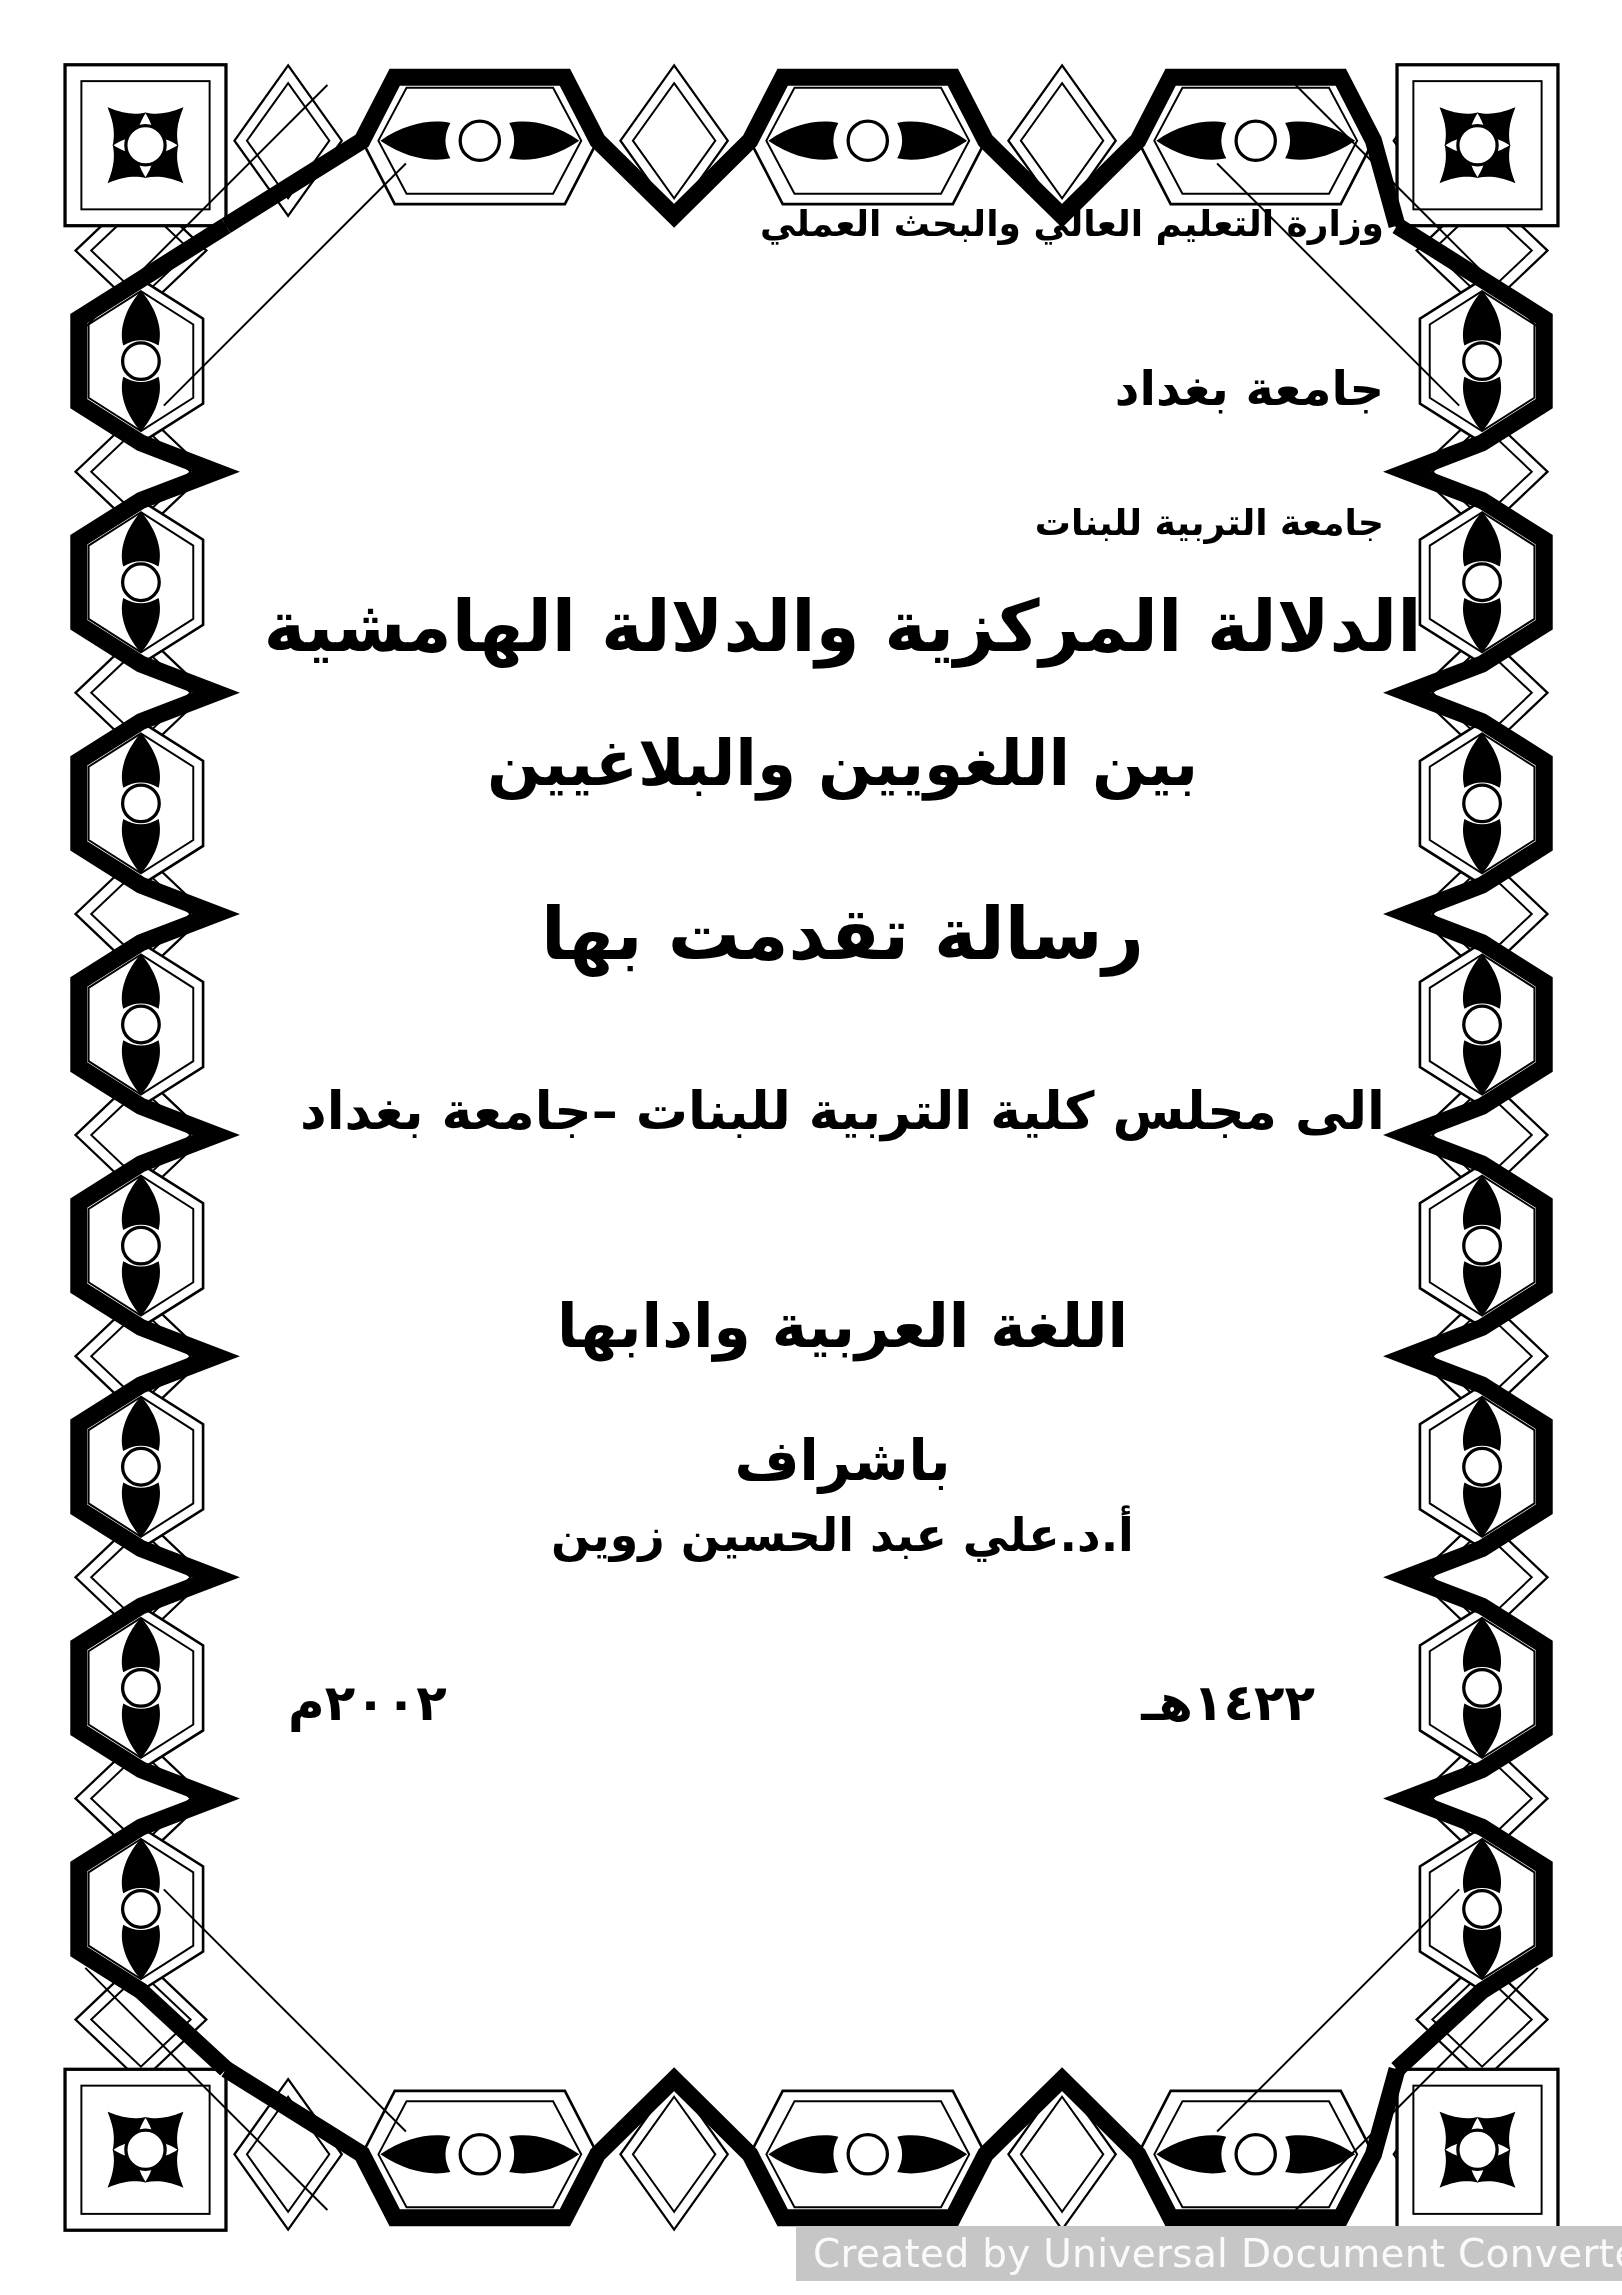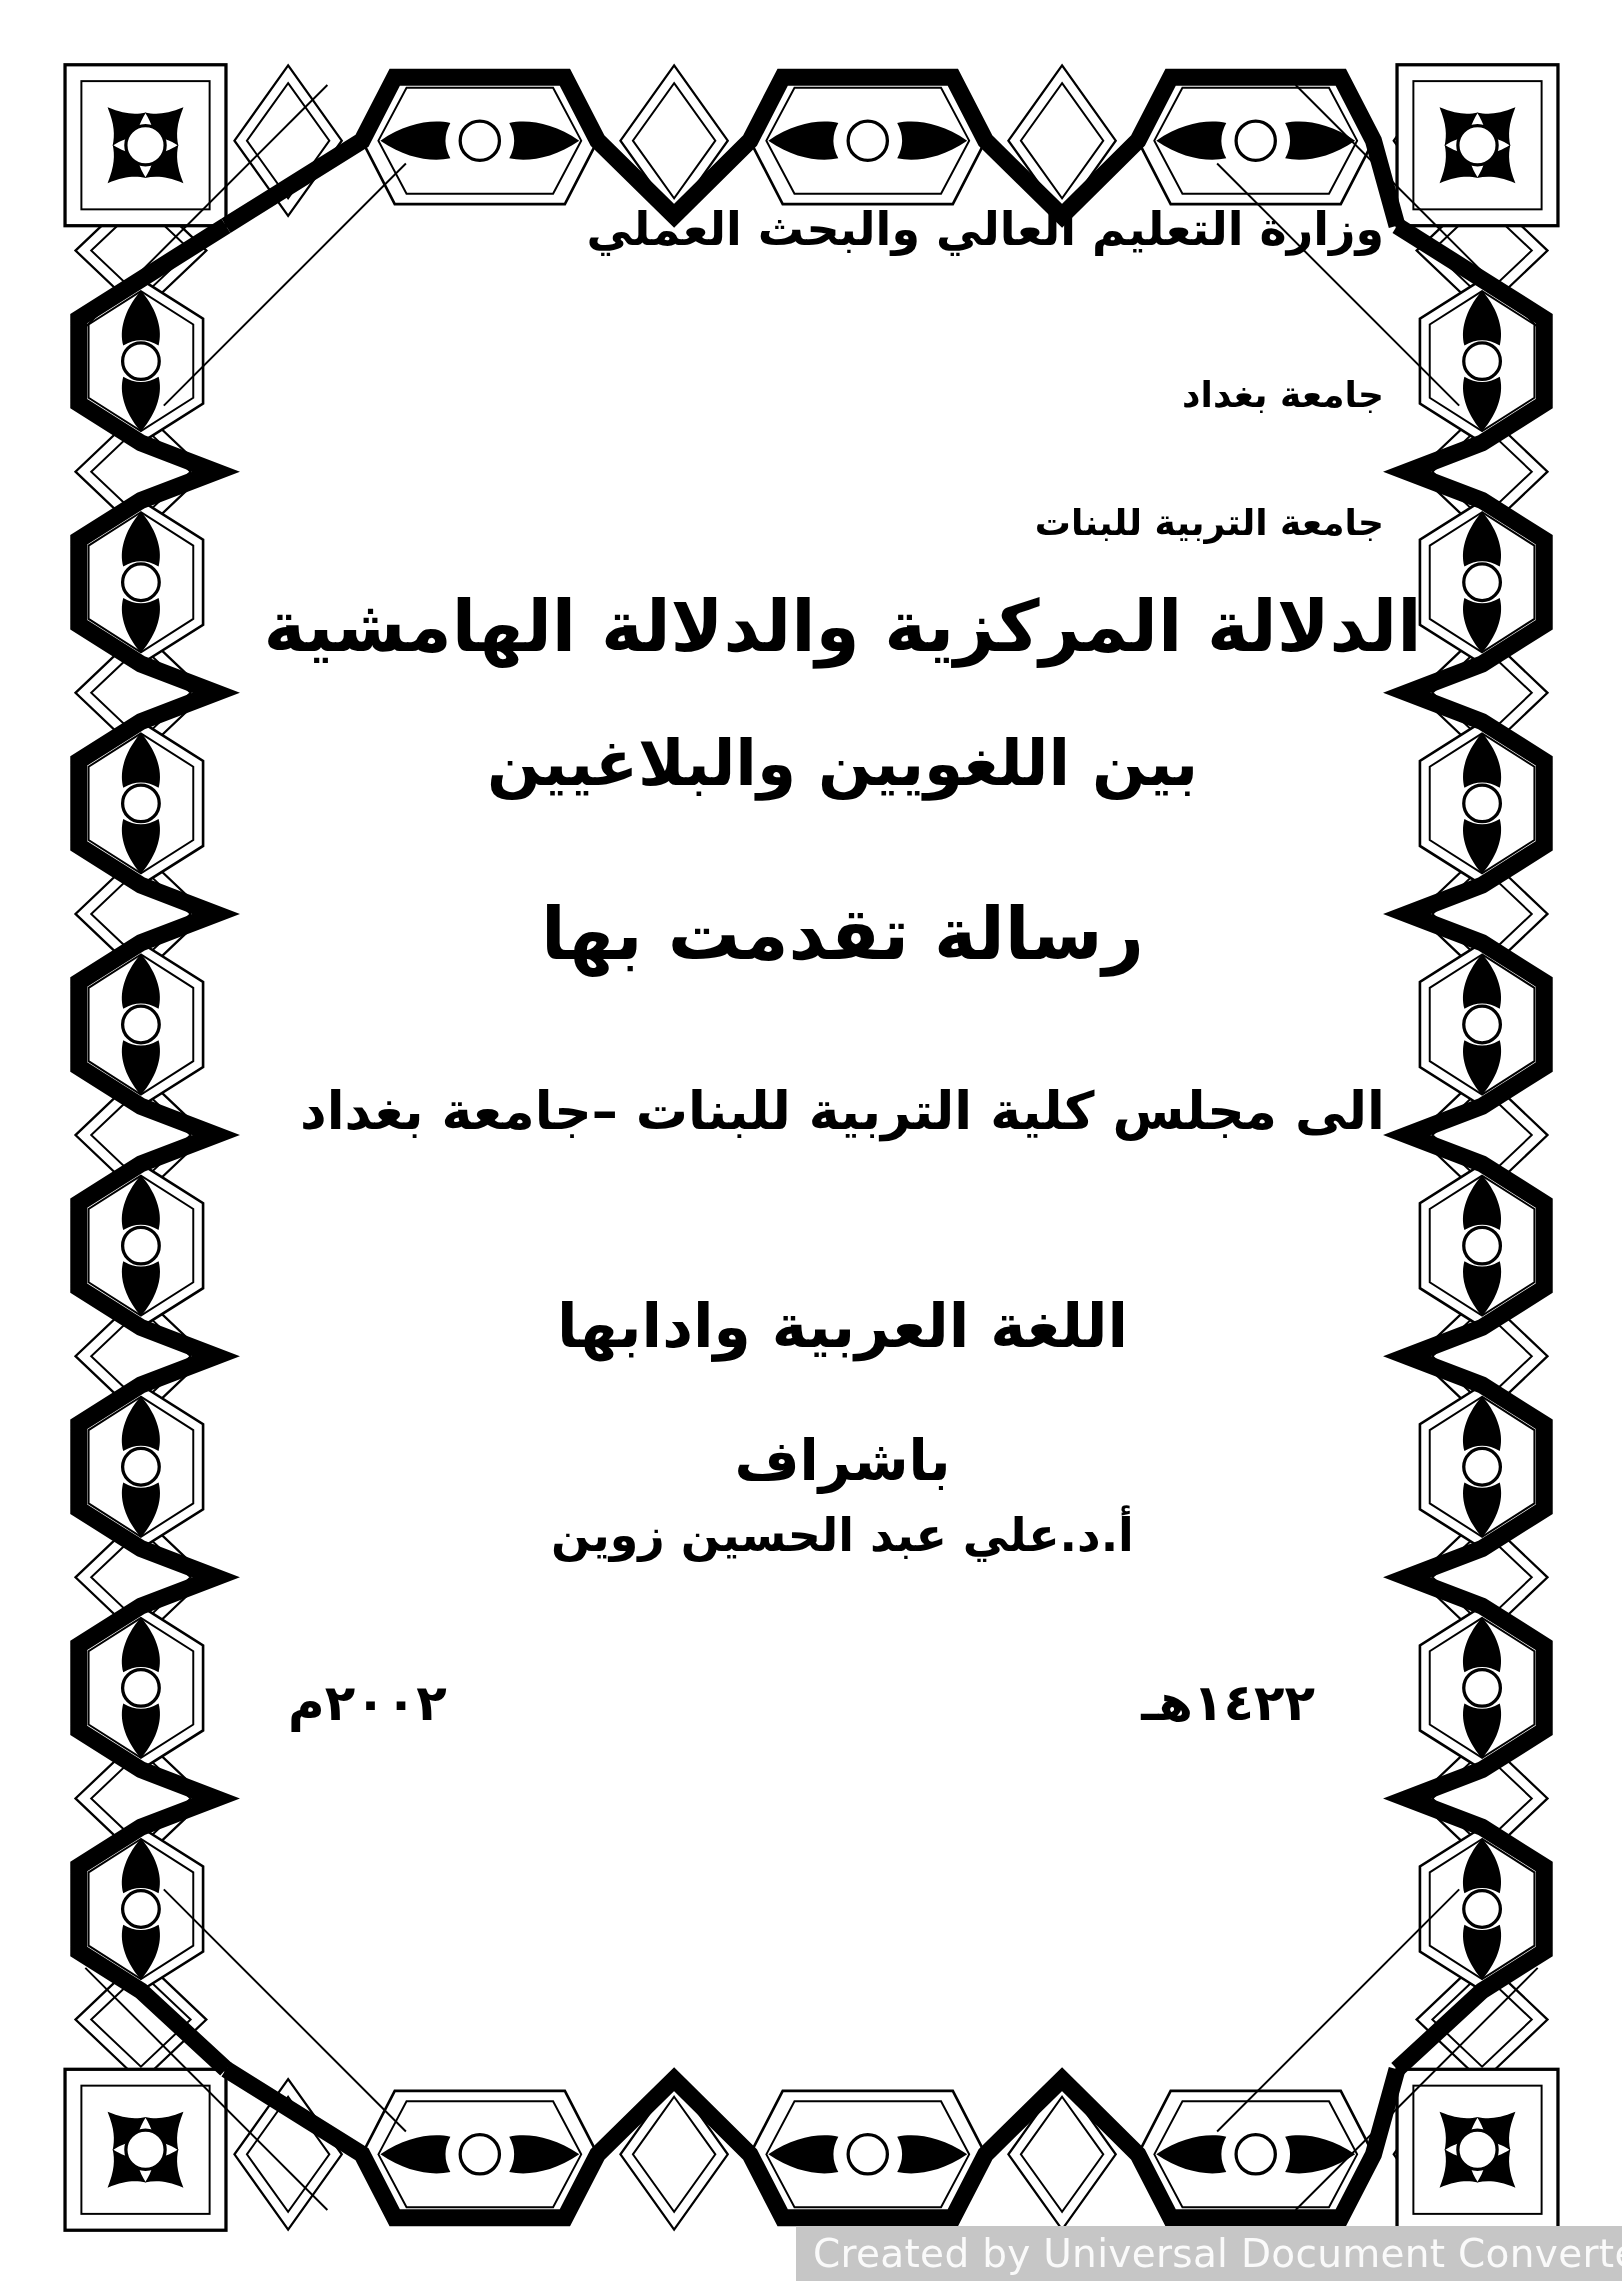--- a/index.html
+++ b/index.html
@@ -15,22 +15,22 @@
   .border-svg{position:absolute;left:0;top:0;width:1623px;height:2295px;}
   .txt{
     position:absolute;
     font-weight:700;
     line-height:1.2;
     white-space:nowrap;
     color:#000;
   }
   .center{left:0;width:100%;text-align:center;padding-left:31px;}
   
-  .ministry  {right:239px; top:202px;  font-size:46px;}
-  .university{right:239px; top:373px;  font-size:36px;}
+  .ministry  {right:239px; top:202px;  font-size:36px;}
+  .university{right:239px; top:360px;  font-size:48px;}
   .college   {right:239px; top:501px;  font-size:36px;}
   
   .title-main{top:584px;  font-size:71px;}
   .title-sub {top:726px; font-size:63px;}
   .sub-intro {top:849px; font-size:72px;margin-top:42px;}
   .author    {top:932px; font-size:64px;}
   .addr1     {top:1080px; font-size:52px;}
   .addr2     {top:1169px; font-size:60px;}
   .addr3     {top:1290px; font-size:60px;}
   .sup-label {top:1427px; font-size:56px;}

